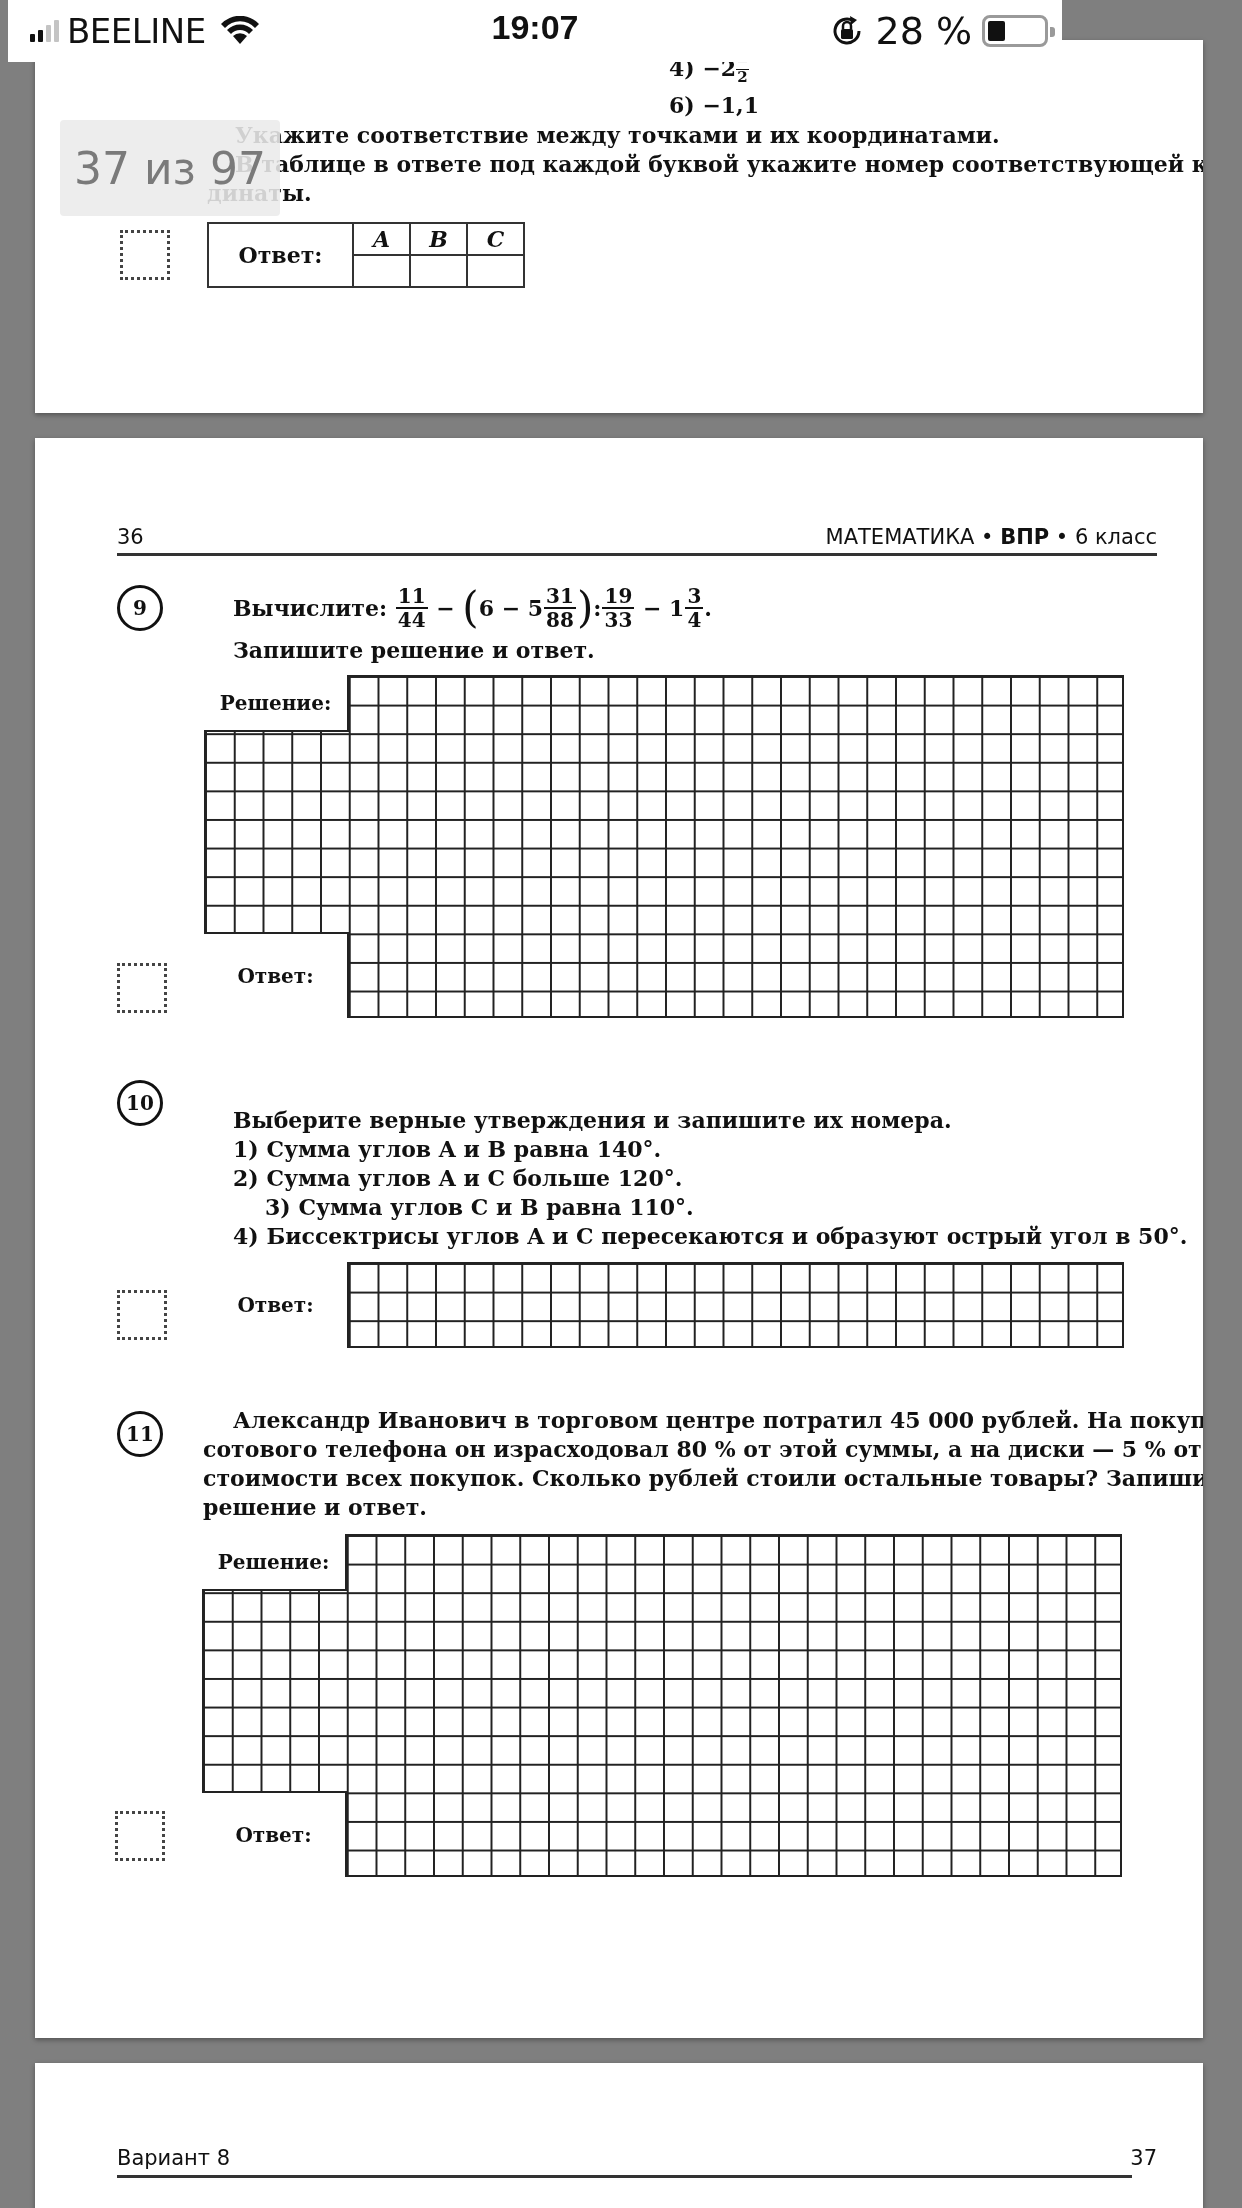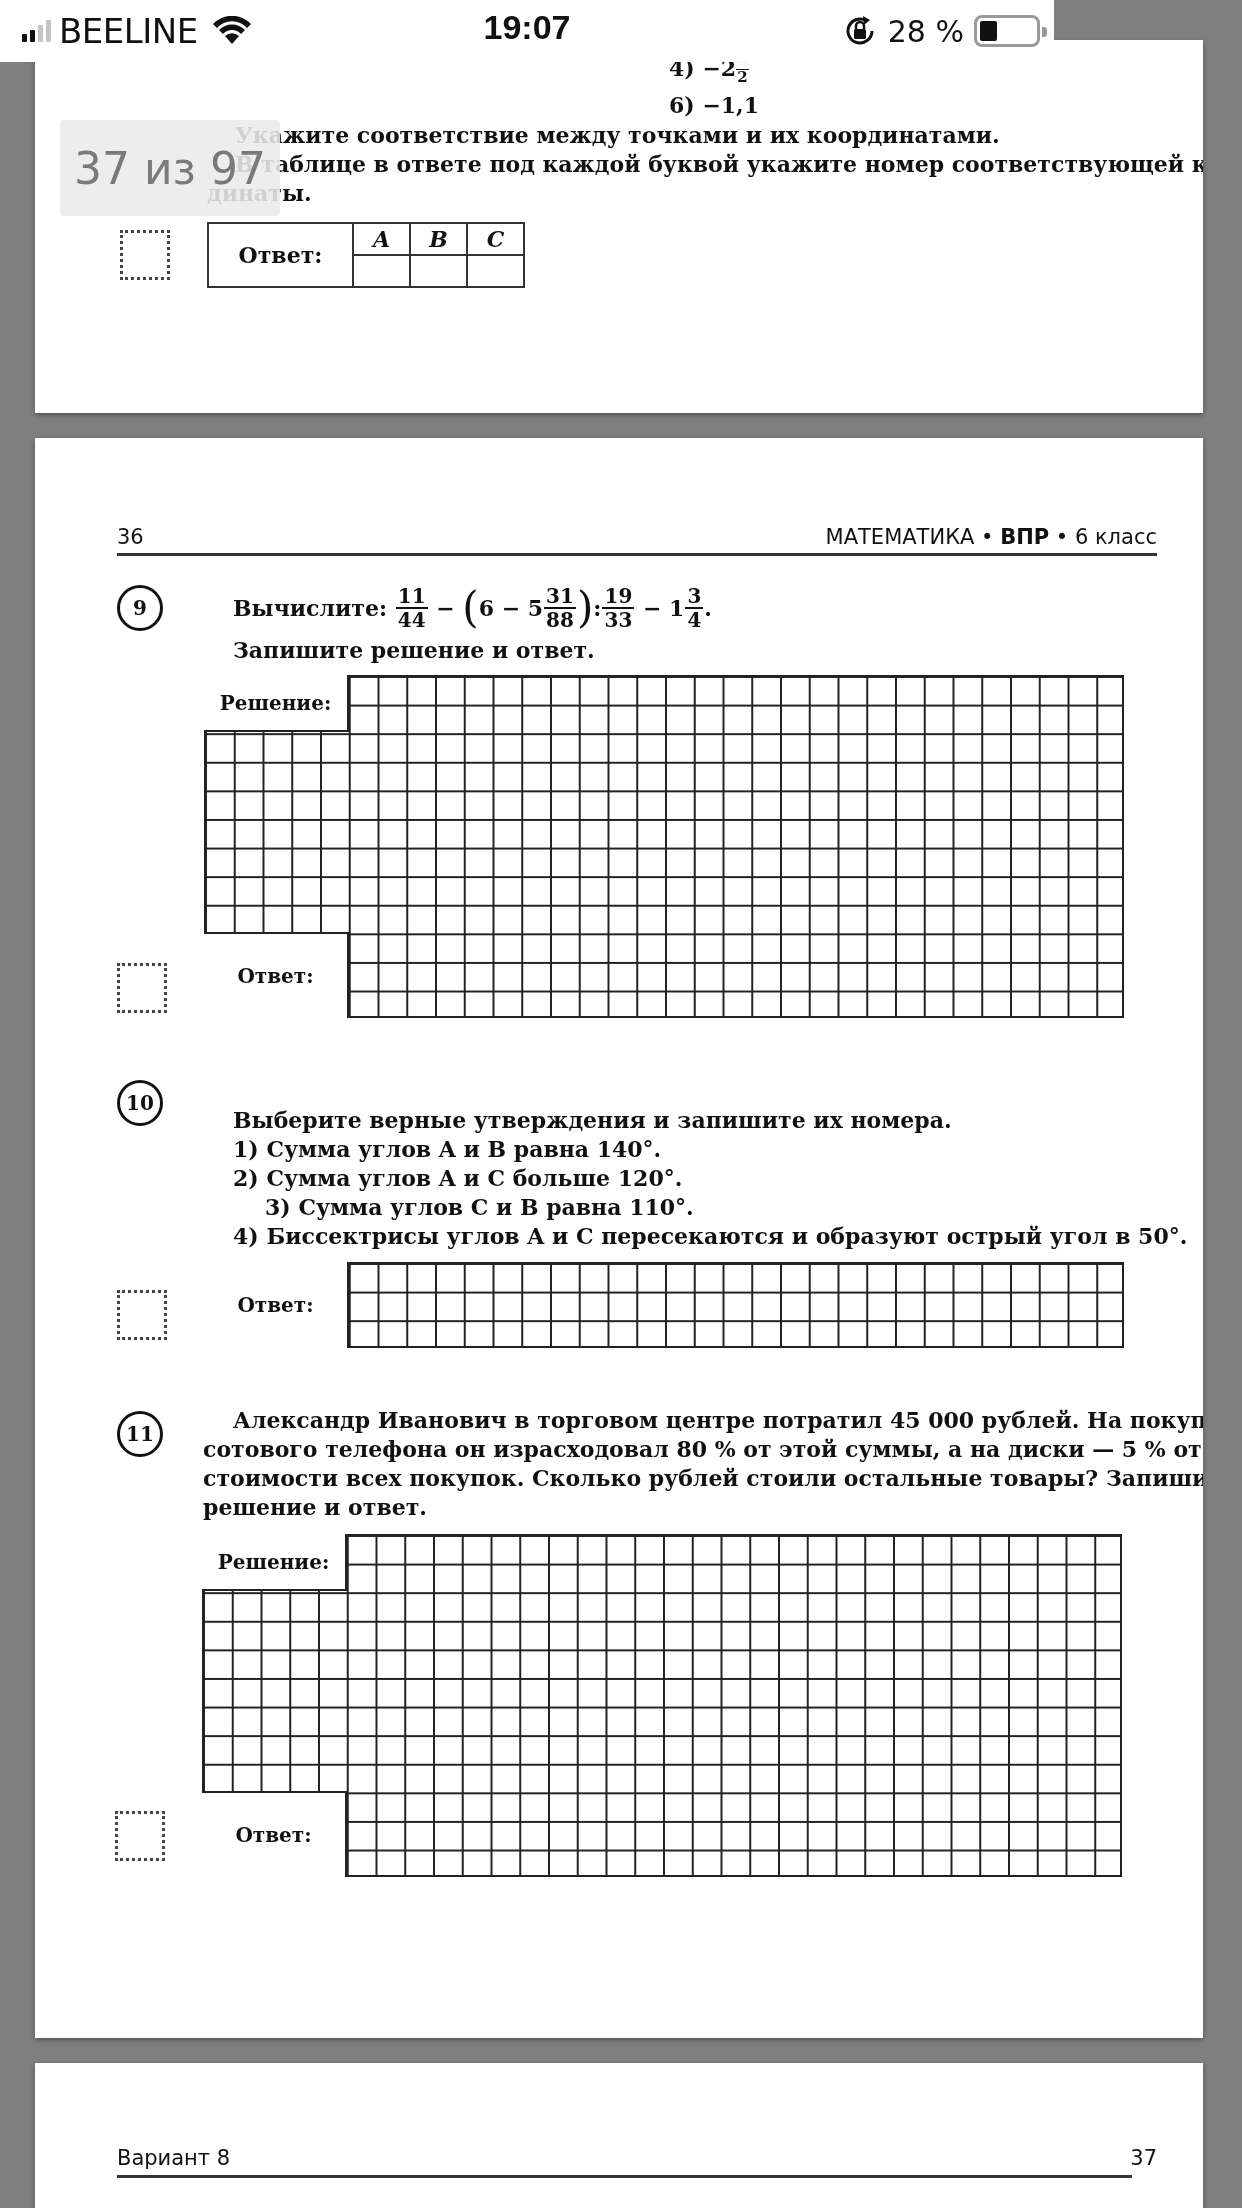--- a/index.html
+++ b/index.html
@@ -1,30 +1,30 @@
 <!DOCTYPE html>
 <html><head>
 <meta charset="utf-8">
 <style>
   * { box-sizing: border-box; margin: 0; padding: 0; }
   html, body { width: 1242px; height: 2208px; overflow: hidden; background: #7f7f7f; }
   body { position: relative; font-family: "DejaVu Serif", serif; color: #111; }
 
   
-  .statusbar { position: absolute; left: 0; top: 0; width: 1054px; height: 62px; background: #fff; z-index: 5; }
+  .statusbar { position: absolute; left: 8px; top: 0; width: 1054px; height: 62px; background: #fff; z-index: 5; }
   .sb-left { position: absolute; left: 22px; top: 8px; height: 46px; display: flex; align-items: center; gap: 8px; }
   .signal { display: flex; align-items: flex-end; gap: 3px; height: 22px; }
   .signal span { display: block; width: 5px; background: #111; border-radius: 1px; }
   .signal span.off { background: #c4c4c4; }
   .carrier { font-family: "DejaVu Sans", sans-serif; font-size: 34px; letter-spacing: -0.5px; color: #111; }
   .wifi { width: 40px; height: 30px; margin-left: 6px; }
   .sb-time { position: absolute; left: 0; right: 0; top: 8px; text-align: center; font-family: Liberation Sans, sans-serif; font-size: 34px; font-weight: bold; color: #111; }
   .sb-right { position: absolute; right: 14px; top: 8px; height: 46px; display: flex; align-items: center; gap: 10px; }
   .lock-rot { width: 36px; height: 36px; }
-  .battery-pct { font-family: "DejaVu Sans", sans-serif; font-size: 30px; color: #111; }
+  .battery-pct { font-family: "DejaVu Sans", sans-serif; font-size: 38px; color: #111; }
   .battery { position: relative; width: 66px; height: 32px; border: 3px solid #9a9a9a; border-radius: 8px; }
   .battery .fill { position: absolute; left: 3px; top: 3px; bottom: 3px; width: 17px; background: #111; border-radius: 2px; }
   .battery .nub { position: absolute; right: -10px; top: 9px; width: 5px; height: 10px; background: #9a9a9a; border-radius: 0 3px 3px 0; }
 
   
   .page { position: absolute; left: 35px; width: 1168px; background: #fff; box-shadow: 0 2px 5px rgba(0,0,0,0.35); overflow: hidden; }
   .page1 { top: 40px; height: 373px; }
   .page2 { top: 438px; height: 1600px; }
   .page3 { top: 2063px; height: 160px; }
 

